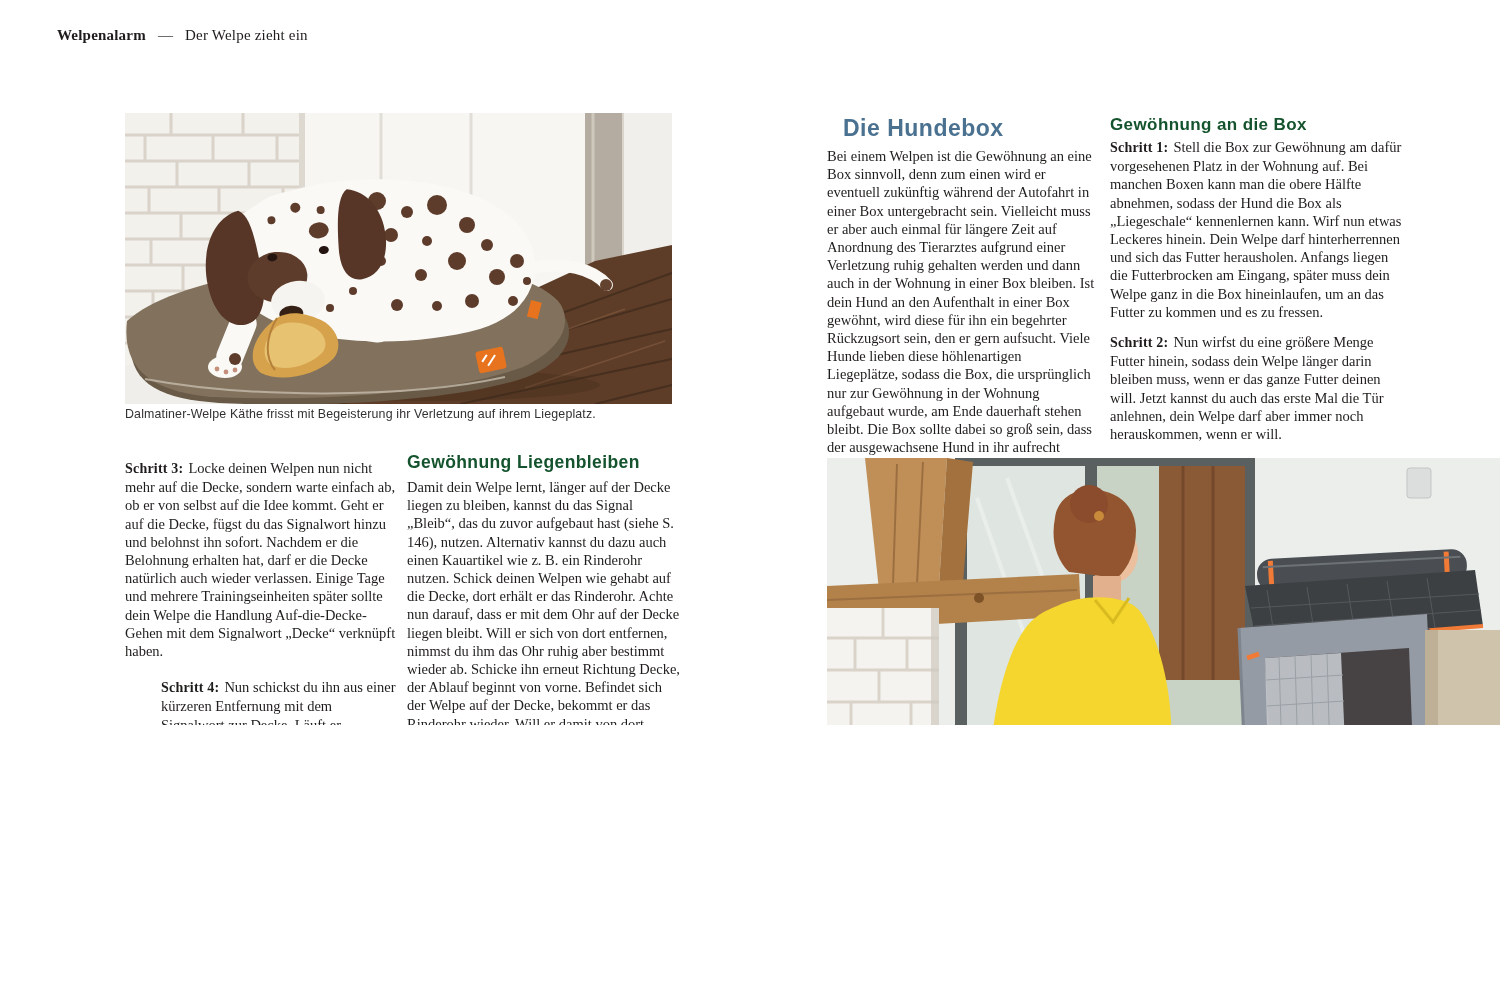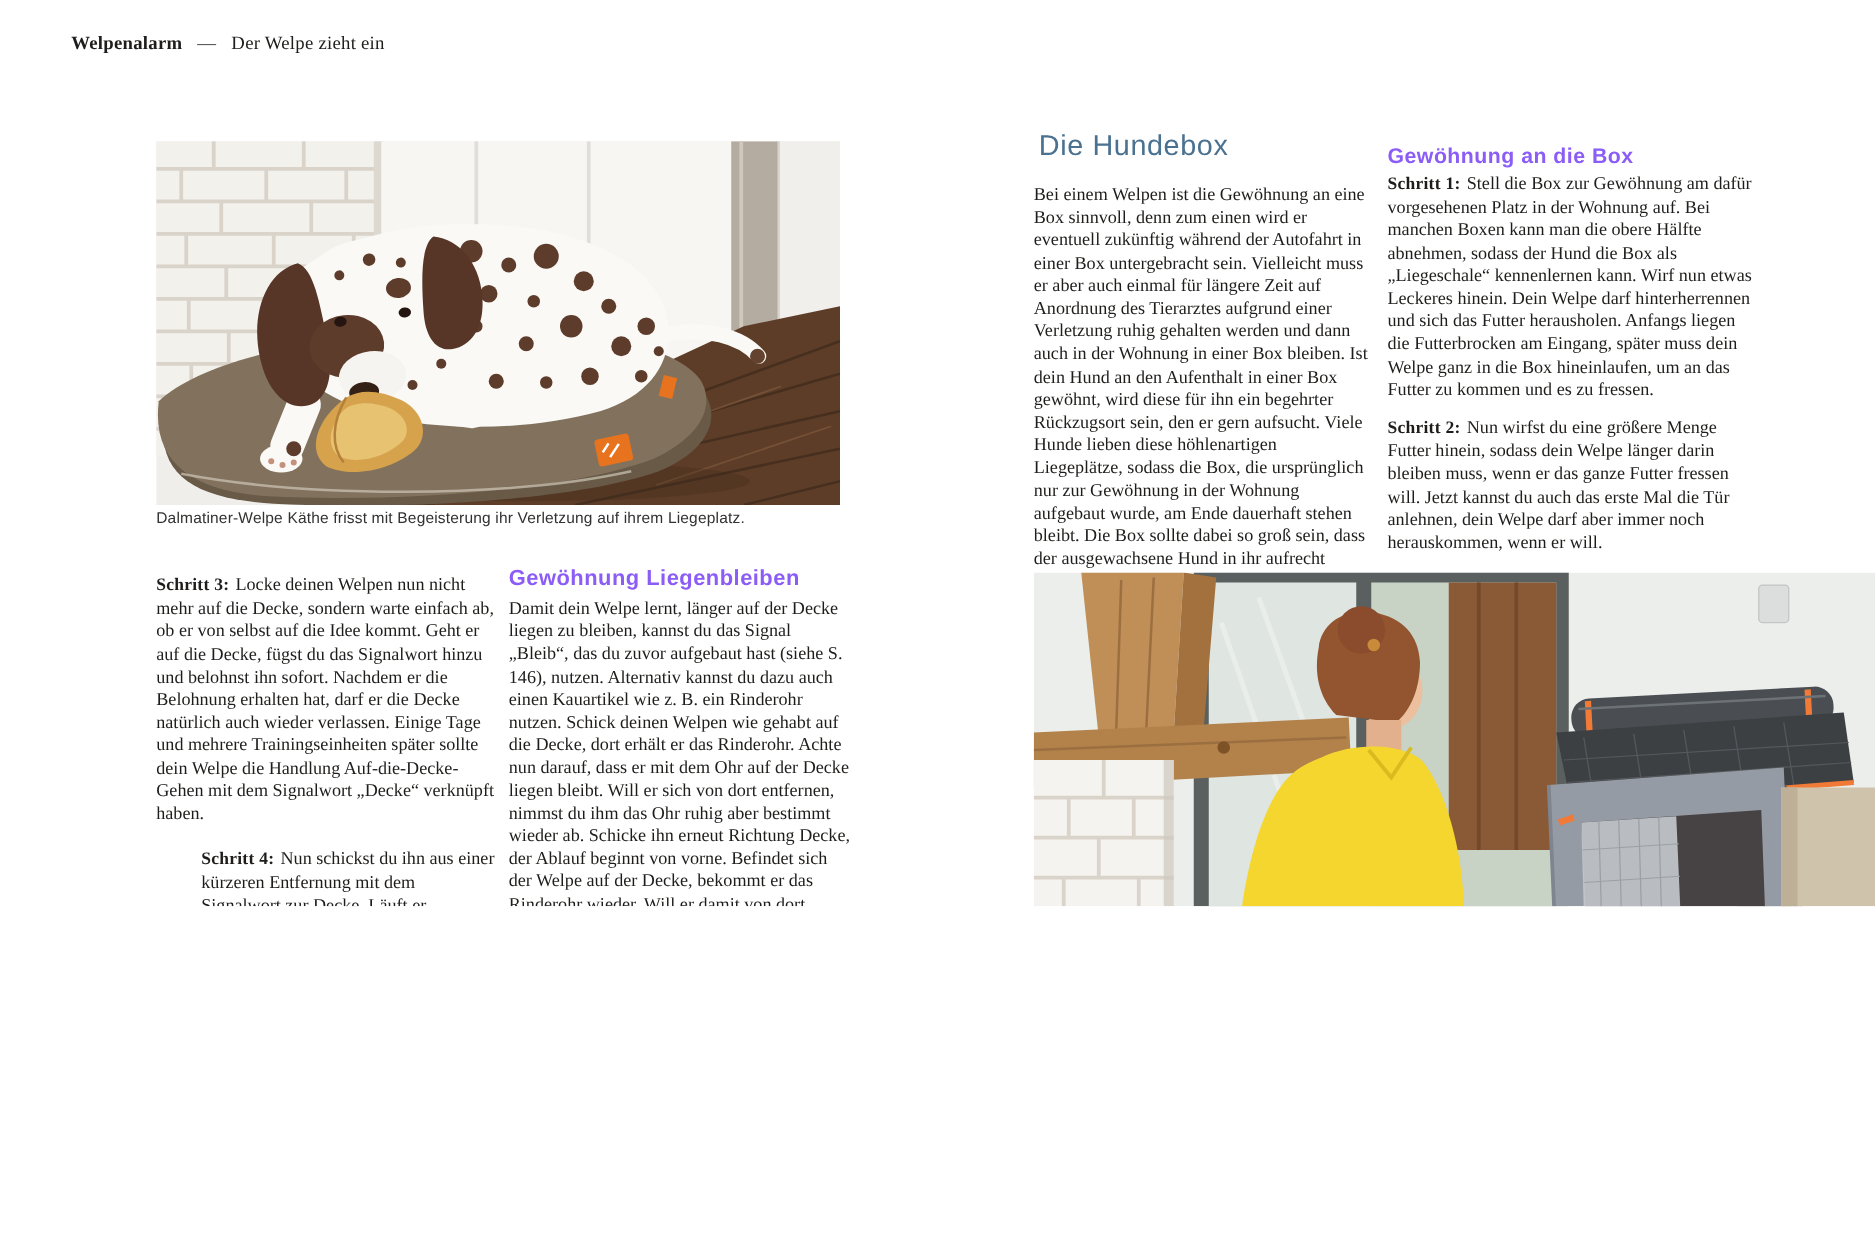--- a/index.html
+++ b/index.html
@@ -25,24 +25,24 @@
   .col2{left:407px;top:452px;width:277px;}
   .col3{left:827px;top:147px;width:268px;}
   .col4{left:1110px;top:115px;width:292px;}
   p.body{margin:0;font-size:14.5px;line-height:18.2px;text-align:left;hyphens:auto;}
   .col1 p.body + p.body{margin-top:18px;margin-left:36px;}
   .col4 p.body + p.body{margin-top:12px;}
   .step-label{font-family:Liberation Serif, serif;font-weight:700;font-size:14px;
               letter-spacing:.2px;margin-right:5px;}
   
   .subhead{margin:0 0 5px 0;font-family:"Liberation Sans",sans-serif;font-weight:700;
-           font-size:17.5px;letter-spacing:.4px;color:#8b5cf6;}
+           font-size:17.5px;letter-spacing:.4px;color:#14532d;}
   .subhead-right{margin:0 0 3px 0;font-size:17px;}
-  .main-head{position:absolute;left:827px;top:99px;margin:4px;font-family:"Liberation Sans",sans-serif;
-             font-weight:400;font-size:23px;letter-spacing:.5px;color:#4a7190;}
+  .main-head{position:absolute;left:827px;top:99px;margin:16px;font-family:"Liberation Sans",sans-serif;
+             font-weight:700;font-size:23px;letter-spacing:.5px;color:#4a7190;}
   .page-number{position:absolute;left:57px;top:941px;font-size:15px;color:#1e1d1b;}
 </style>
 </head>
 <body>
 
 <div class="spread">
 
   <div class="running-head">
     <span class="rh-title">Welpenalarm</span><span class="rh-sep">—</span><span class="rh-chapter">Der Welpe zieht ein</span>
   </div>
@@ -194,21 +194,21 @@
 
   <div class="page-number">34</div>
 
   <h2 class="main-head">Die Hundebox</h2>
   <div class="col col3">
     <p class="body">Bei einem Welpen ist die Gewöhnung an eine Box sinnvoll, denn zum einen wird er eventuell zukünftig während der Autofahrt in einer Box untergebracht sein. Vielleicht muss er aber auch einmal für längere Zeit auf Anordnung des Tierarztes aufgrund einer Verletzung ruhig gehalten werden und dann auch in der Wohnung in einer Box bleiben. Ist dein Hund an den Aufenthalt in einer Box gewöhnt, wird diese für ihn ein begehrter Rückzugsort sein, den er gern aufsucht. Viele Hunde lieben diese höhlenartigen Liegeplätze, sodass die Box, die ursprünglich nur zur Gewöhnung in der Wohnung aufgebaut wurde, am Ende dauerhaft stehen bleibt. Die Box sollte dabei so groß sein, dass der ausgewachsene Hund in ihr aufrecht stehen und ausgestreckt liegen kann.</p>
   </div>
   <div class="col col4">
     <h3 class="subhead subhead-right">Gewöhnung an die Box</h3>
     <p class="body"><span class="step-label">Schritt 1:</span><span>Stell die Box zur Gewöhnung am dafür vorgesehenen Platz in der Wohnung auf. Bei manchen Boxen kann man die obere Hälfte abnehmen, sodass der Hund die Box als „Liegeschale“ kennenlernen kann. Wirf nun etwas Leckeres hinein. Dein Welpe darf hinterherrennen und sich das Futter herausholen. Anfangs liegen die Futterbrocken am Eingang, später muss dein Welpe ganz in die Box hineinlaufen, um an das Futter zu kommen und es zu fressen.</span></p>
-    <p class="body"><span class="step-label">Schritt 2:</span><span>Nun wirfst du eine größere Menge Futter hinein, sodass dein Welpe länger darin bleiben muss, wenn er das ganze Futter fressen will. Jetzt kannst du auch das erste Mal die Tür anlehnen, dein Welpe darf aber immer noch herauskommen, wenn er will.</span></p>
+    <p class="body"><span class="step-label">Schritt 2:</span><span>Nun wirfst du eine größere Menge Futter hinein, sodass dein Welpe länger darin bleiben muss, wenn er das ganze Futter deinen will. Jetzt kannst du auch das erste Mal die Tür anlehnen, dein Welpe darf aber immer noch herauskommen, wenn er will.</span></p>
   </div>
 
   <figure class="photo photo2">
     <svg viewBox="0 0 673 541" preserveAspectRatio="none" aria-hidden="true">
       <rect width="673" height="541" fill="#eceeeb"></rect>
       <g>
         <rect x="128" y="0" width="300" height="352" fill="#59605f"></rect>
         <rect x="140" y="8" width="118" height="330" fill="#dfe5e1"></rect>
         <g stroke="#ffffff" stroke-width="4" opacity=".35">
           <line x1="150" y1="40" x2="240" y2="300"></line>

